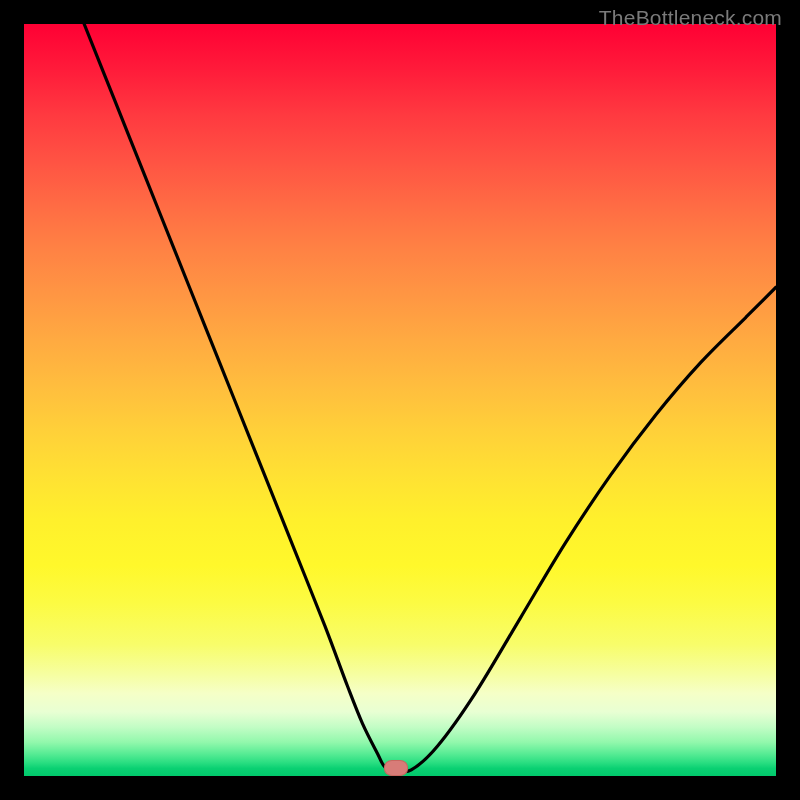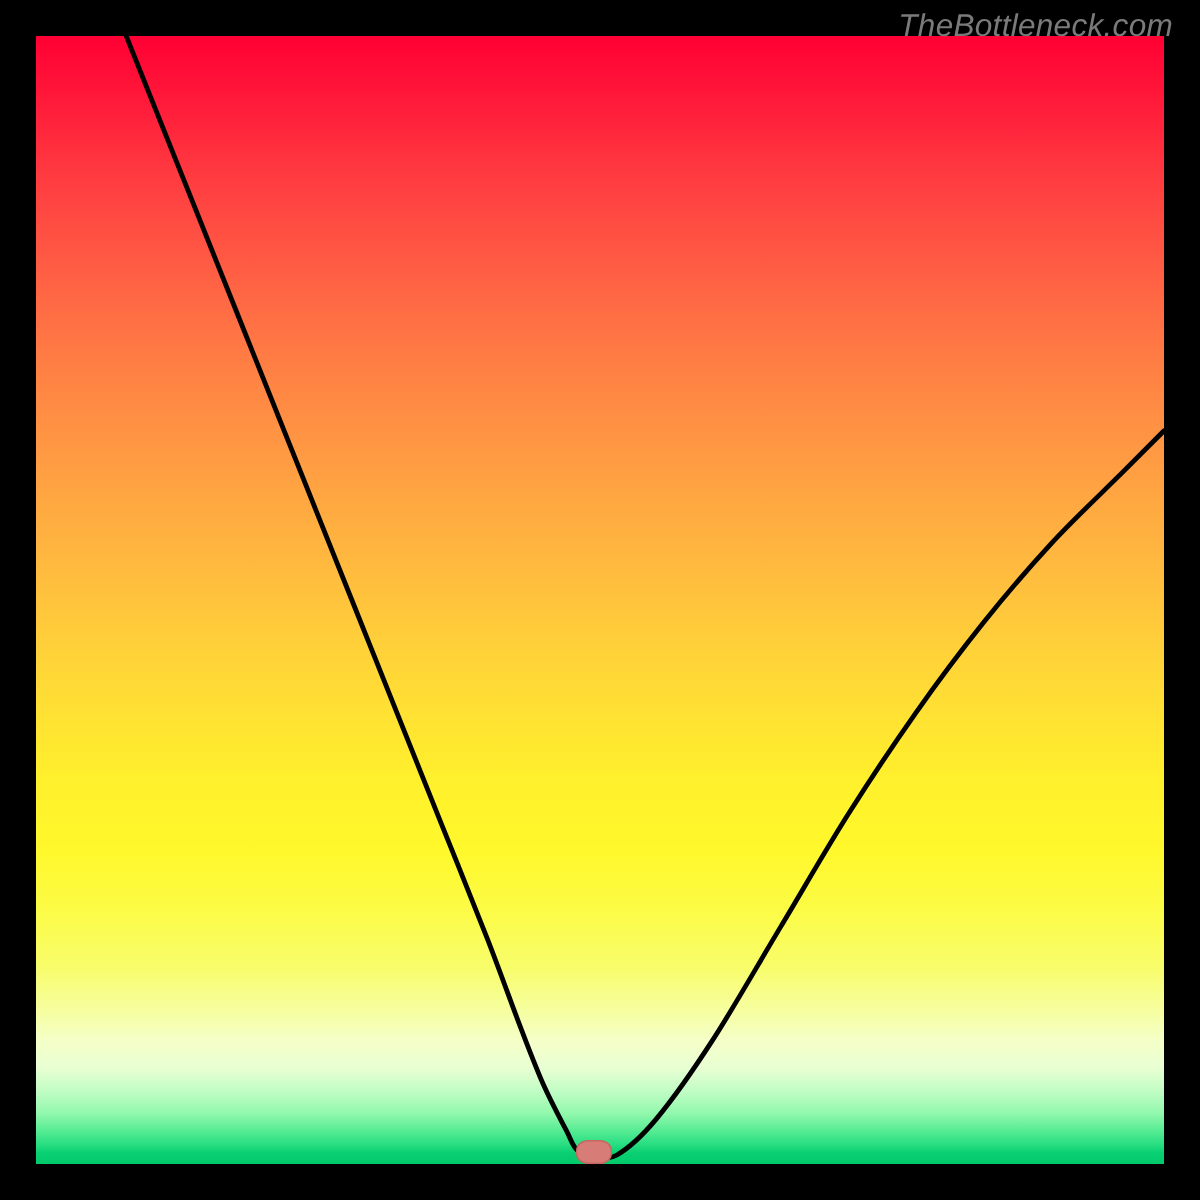--- a/index.html
+++ b/index.html
@@ -9,21 +9,20 @@
     height: 800px;
     background: #000;
     overflow: hidden;
     font-family: Arial, Helvetica, sans-serif;
   }
   .frame {
     position: relative;
     width: 800px;
     height: 800px;
     background: #000;
-    font-style: italic;
   }
   .plot-area {
     position: absolute;
     left: 24px;
     top: 24px;
     width: 752px;
     height: 752px;
     overflow: hidden;
     box-sizing: border-box;
   }

